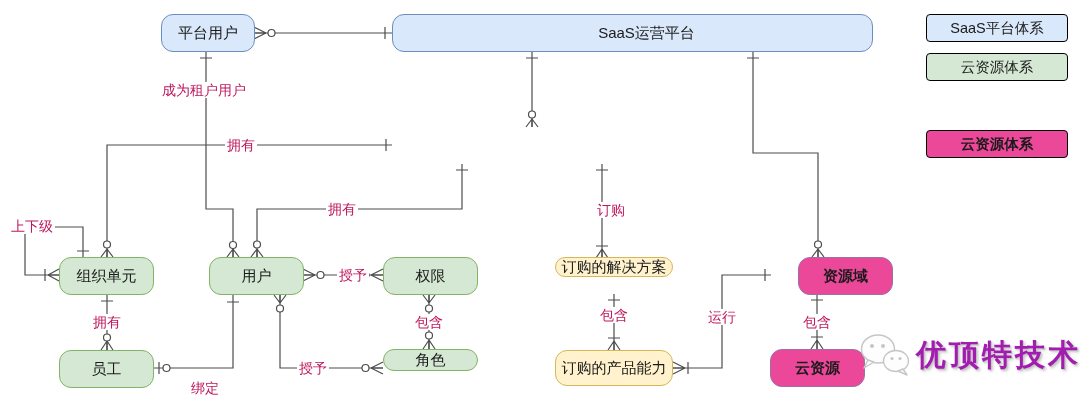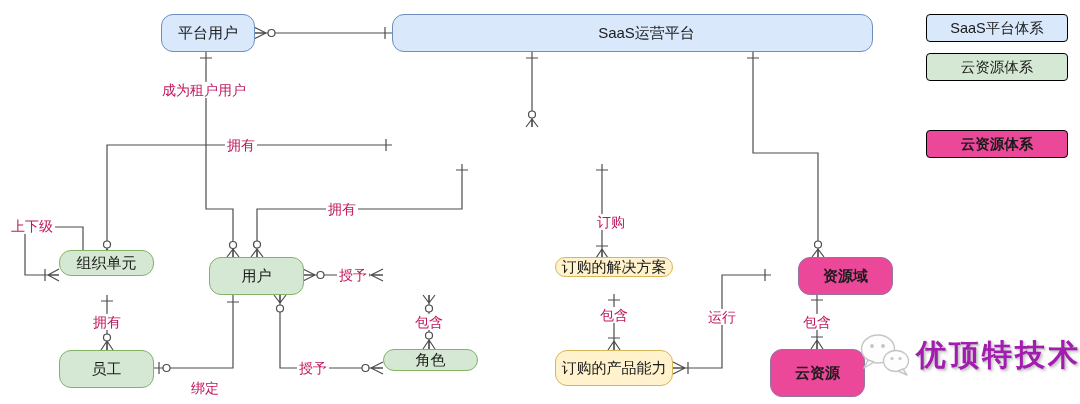--- a/index.html
+++ b/index.html
@@ -15,46 +15,46 @@
   }
   .c-blue  {background:#dae8fc;border-color:#6c8ebf;}
   .c-green {background:#d5e8d4;border-color:#82b366;}
   .c-red   {background:#f8cecc;border-color:#b85450;}
   .c-yellow{background:#fff2cc;border-color:#d6b656;}
   .c-purple{background:#ec4899;border-color:#9673a6;font-weight:bold;}
 
   #e-platform-user{left:161px;top:14px;width:94px;height:38px;}
   #e-saas        {left:392px;top:14px;width:481px;height:38px;padding-left:28px;}
   #e-tenant      {left:392px;top:127px;width:281px;height:38px;}
-  #e-org         {left:59px; top:250px;width:95px;height:26px;}
+  #e-org         {left:59px; top:257px;width:95px;height:38px;}
   #e-user        {left:209px;top:257px;width:95px;height:38px;}
   #e-perm        {left:383px;top:257px;width:95px;height:38px;}
   #e-solution    {left:555px;top:257px;width:118px;height:20px;}
   #e-domain      {left:798px;top:257px;width:95px;height:38px;}
   #e-employee    {left:59px; top:350px;width:95px;height:38px;}
   #e-role        {left:383px;top:349px;width:95px;height:22px;}
   #e-product     {left:555px;top:350px;width:118px;height:36px;}
-  #e-cloud       {left:770px;top:349px;width:95px;height:48px;}
+  #e-cloud       {left:770px;top:349px;width:95px;height:38px;}
 
   .legend-item{
     position:absolute;left:926px;width:142px;height:28px;
     display:flex;align-items:center;justify-content:center;
     font-size:14.5px;border:1px solid #000;border-radius:4px;box-sizing:border-box;
   }
   #lg-0{top:14px;} #lg-1{top:53px;} #lg-2{top:92px;} #lg-3{top:130px;}
 
   .elabel{
     position:absolute;transform:translate(-50%,-50%);
     background:#ffffff;padding:0 2px;font-size:14px;line-height:1.15;
     white-space:nowrap;color:#be185d;
   }
   #l-become {left:204px;top:90px;}
   #l-own1   {left:241px;top:145px;}
   #l-own2   {left:342px;top:209px;}
-  #l-subscribe{left:611px;top:210px;margin-top:12px;}
+  #l-subscribe{left:611px;top:210px;}
   #l-hier   {left:32px;top:226px;}
   #l-own3   {left:107px;top:322px;}
   #l-bind   {left:205px;top:388px;}
   #l-grant1 {left:353px;top:275px;}
   #l-grant2 {left:313px;top:368px;}
   #l-contain1{left:429px;top:322px;}
   #l-contain2{left:614px;top:315px;}
   #l-run    {left:722px;top:317px;}
   #l-contain3{left:817px;top:322px;}
 
@@ -151,20 +151,21 @@
         <circle cx="429" cy="308.5" r="3.5"></circle>
         <circle cx="429" cy="335.5" r="3.5"></circle>
       </g>
     </g>
   </svg>
 
   <div class="ent c-blue" id="e-platform-user">平台用户</div>
   <div class="ent c-blue" id="e-saas">SaaS运营平台</div>
   <div class="ent c-green" id="e-org">组织单元</div>
   <div class="ent c-green" id="e-user">用户</div>
+  <div class="ent c-green" id="e-perm">权限</div>
   <div class="ent c-yellow" id="e-solution">订购的解决方案</div>
   <div class="ent c-purple" id="e-domain">资源域</div>
   <div class="ent c-green" id="e-employee">员工</div>
   <div class="ent c-green" id="e-role">角色</div>
   <div class="ent c-yellow" id="e-product">订购的产品能力</div>
   <div class="ent c-purple" id="e-cloud">云资源</div>
 
   <span class="elabel" id="l-become">成为租户用户</span>
   <span class="elabel" id="l-own1">拥有</span>
   <span class="elabel" id="l-own2">拥有</span>

